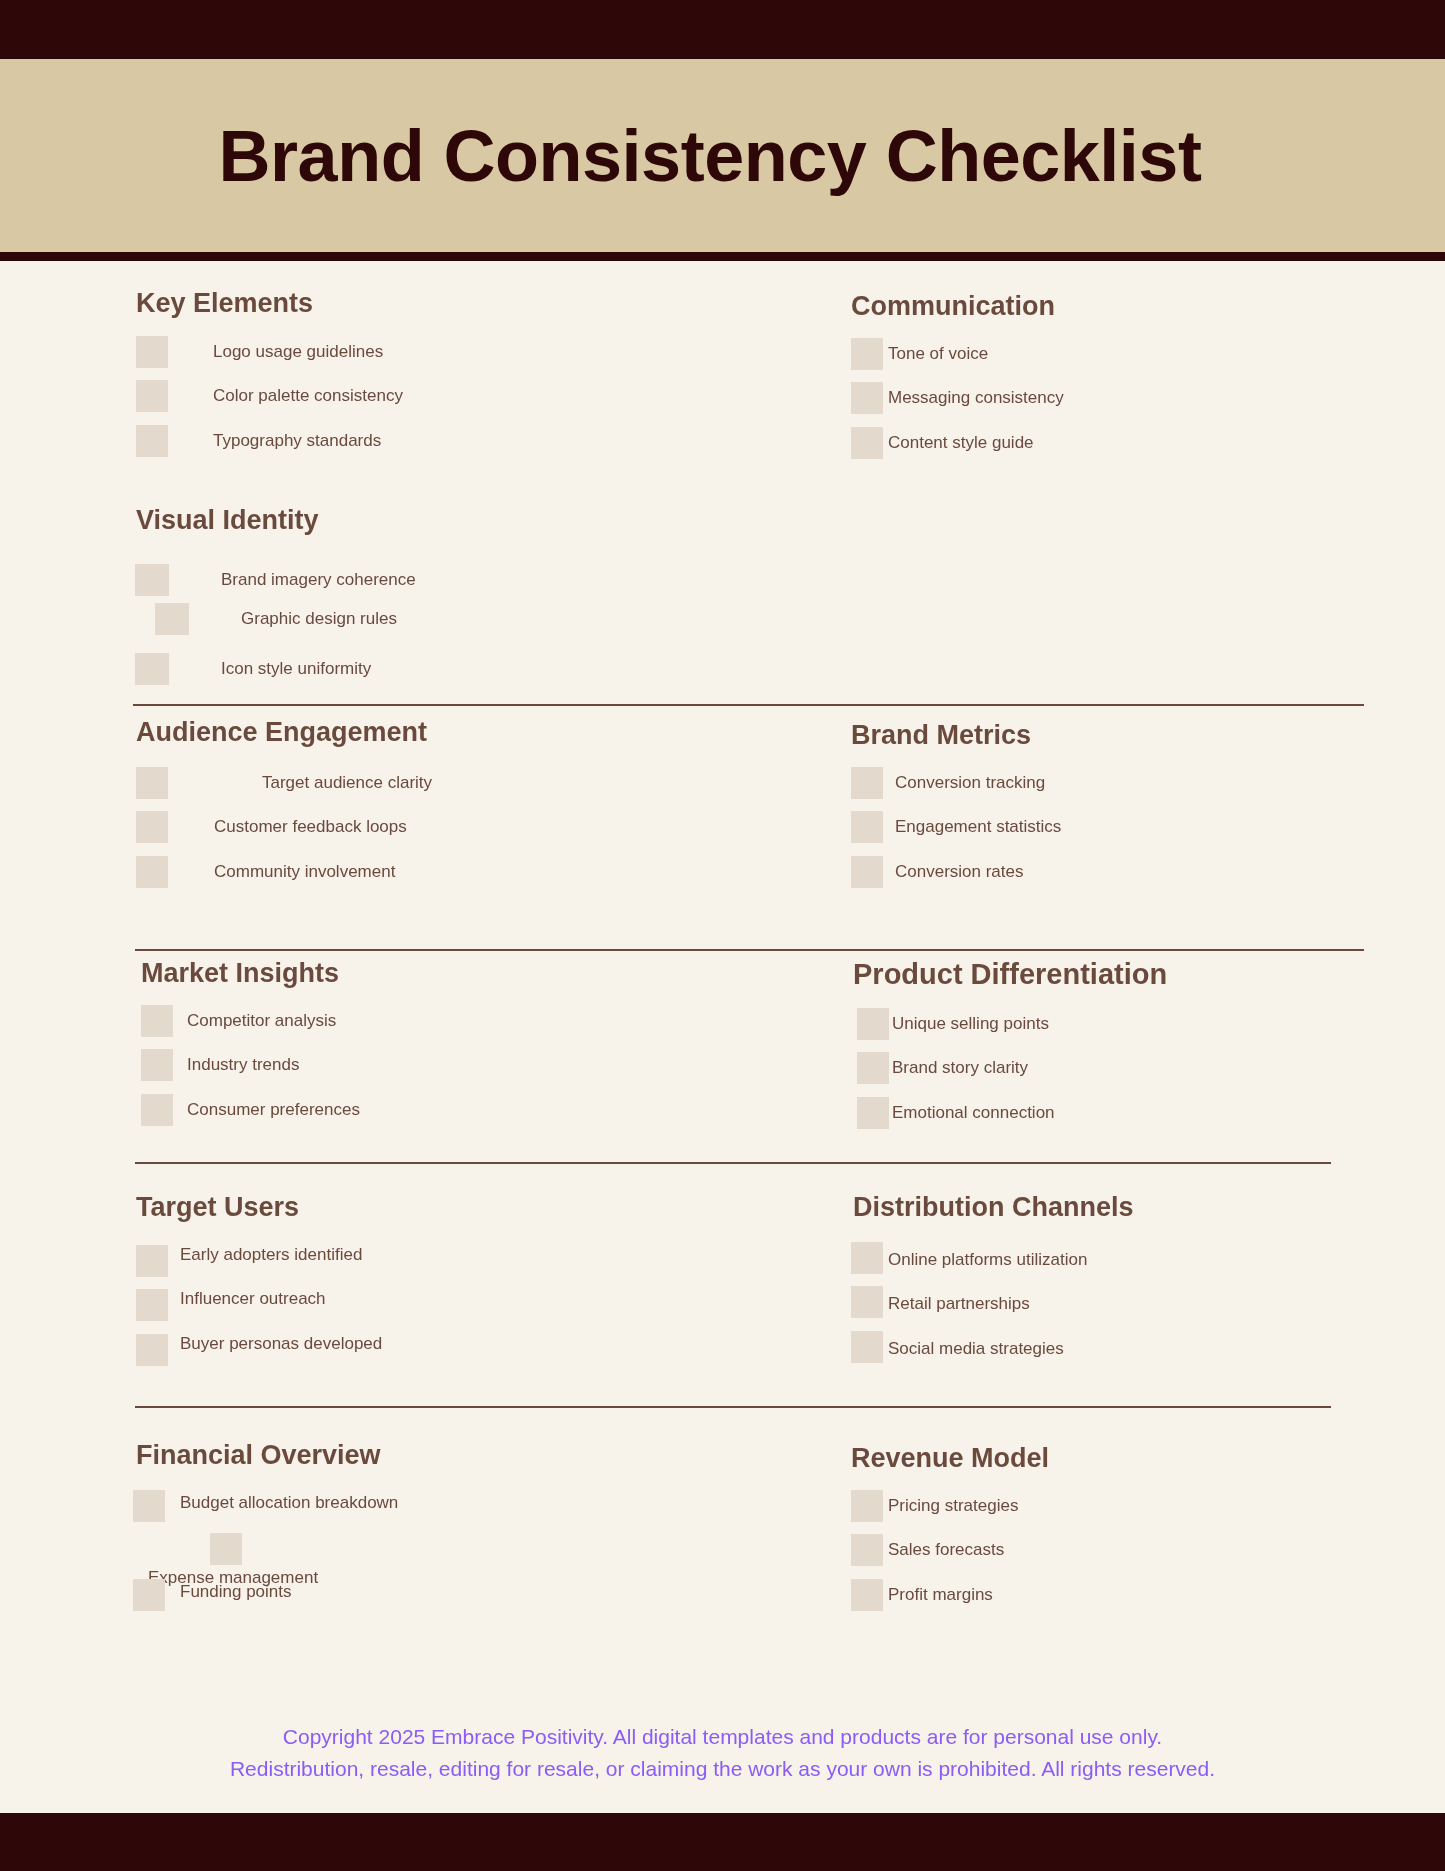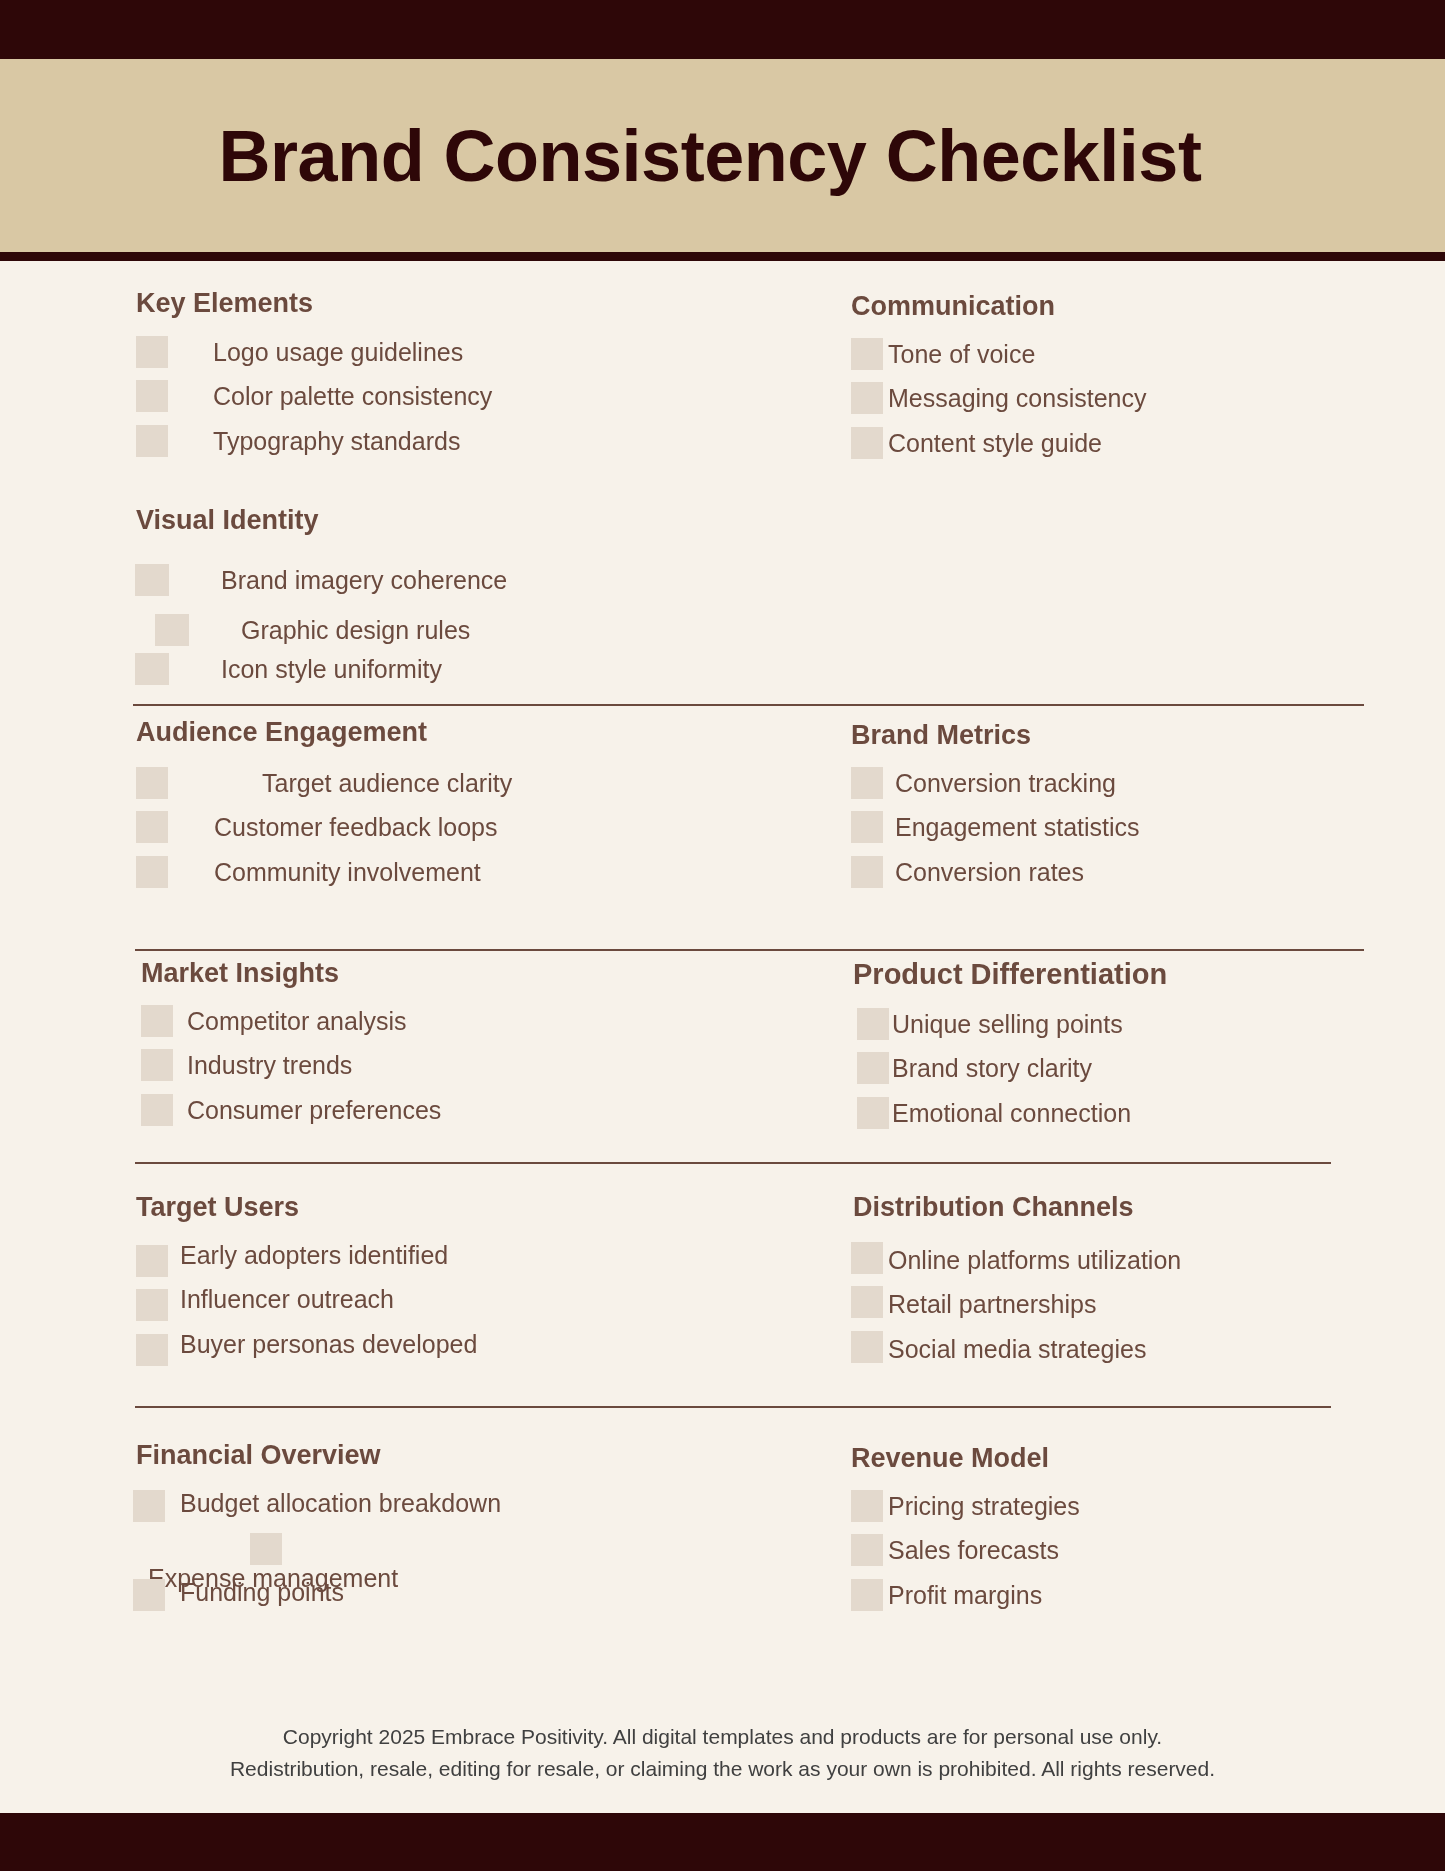--- a/index.html
+++ b/index.html
@@ -16,25 +16,25 @@
     position: absolute; left: 0; top: 121px; width: 1420px; text-align: center;
     font-size: 72px; font-weight: bold; color: #2e0708; line-height: 70px;
     letter-spacing: -0.5px;
   }
   .section { position: absolute; }
   .section h2 {
     margin: 0; font-size: 27px; font-weight: bold; line-height: 32px; color: #6b4a3e;
   }
   .item { position: absolute; left: 0; height: 34px; display: flex; align-items: center; }
   .box { width: 32px; height: 32px; background: #e3d9cd; flex: 0 0 auto; }
-  .label { font-size: 25px; line-height: 32px; color: #6b4a3e; white-space: nowrap; }
+  .label { font-size: 17px; line-height: 32px; color: #6b4a3e; white-space: nowrap; }
   .divider { position: absolute; height: 2px; background: #6b4a3e; }
   .footer {
     position: absolute; left: 0; top: 1721px; width: 1445px; text-align: center;
-    font-size: 21px; line-height: 32px; color: #404040;
+    font-size: 21px; line-height: 32px; color: #8b5cf6;
   }
   .bottombar { position: absolute; left: 0; top: 1813px; width: 1445px; height: 58px; background: #2e0708; }
 </style>
 </head>
 <body>
 
 <div class="topbar"></div>
 <div class="header"></div>
 <div class="header-bottom"></div>
 <div class="title">Brand Consistency Checklist</div>
@@ -76,21 +76,21 @@
 </div>
 
 <div class="section" style="left:136px; top:504px;">
   <h2>Visual Identity</h2>
 </div>
 <div class="section" style="left:135px; top:563px;">
   <div class="item" style="top:0;">
       <span class="box" style="width:34px"></span>
       <span class="label" style="margin-left:52px">Brand imagery coherence</span>
     </div>
-  <div class="item" style="top:50px;padding-left:20px;">
+  <div class="item" style="top:39px;padding-left:20px;">
       <span class="box" style="width:34px"></span>
       <span class="label" style="margin-left:52px">Graphic design rules</span>
     </div>
   <div class="item" style="top:89px;">
       <span class="box" style="width:34px"></span>
       <span class="label" style="margin-left:52px">Icon style uniformity</span>
     </div>
 </div>
 
 <div class="divider" style="left:133px; top:704px; width:1231px;"></div>

